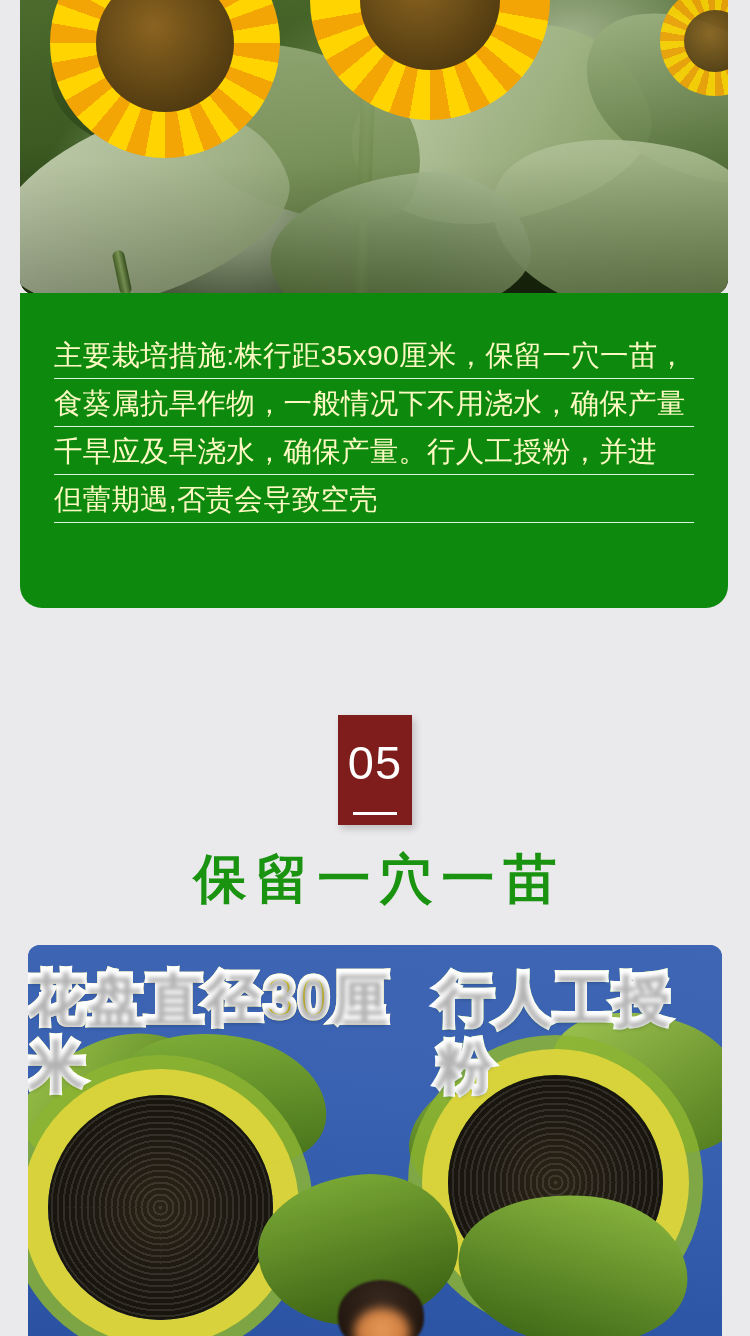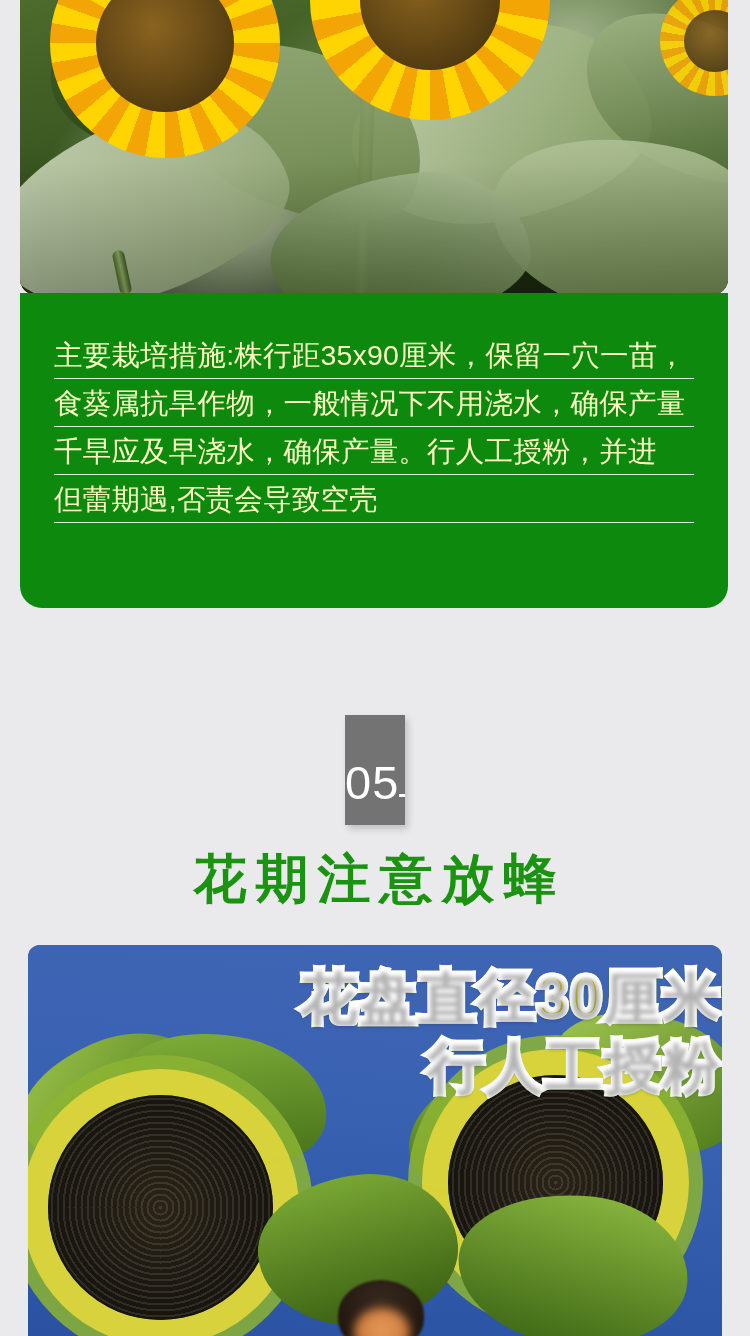--- a/index.html
+++ b/index.html
@@ -79,23 +79,23 @@
     content:""; position:absolute; left:0; right:0; bottom:0;
     height:1.5px; background:rgba(255,255,255,.88);
   }
 
   
   .section-head{
     position:absolute; left:0; top:700px; width:750px;
     display:flex; flex-direction:column; align-items:center;
   }
   .num-badge{
-    width:60px; height:110px; background:#737373;
+    width:74px; height:110px; background:#7f1d1d;
     box-shadow:3px 4px 7px rgba(0,0,0,.18);
-    display:flex; flex-direction:row; align-items:center;
+    display:flex; flex-direction:column; align-items:center;
     padding-top:24px; margin-top:15px;
   }
   .num-badge .num{
     color:#fff; font-size:47px; font-weight:400; line-height:1; letter-spacing:1px;
   }
   .num-badge .bar{
     width:44px; height:3px; background:#fff; margin-top:26px;
   }
   .section-title{
     margin-top:25px;
@@ -146,21 +146,21 @@
     filter:blur(1px);
   }
   .person .face{
     position:absolute; left:16px; top:28px; width:56px; height:48px;
     border-radius:50%;
     background:radial-gradient(circle at 50% 45%, #e59a58 0%, #c8763a 75%);
     filter:blur(5px);
   }
   .overlay-text{
     position:absolute; left:0; top:18px; width:694px;
-    display:flex; flex-direction:column; align-items:flex-end;
+    display:flex; flex-direction:row; align-items:center;
     pointer-events:none;
   }
   .ov-line{
     font-size:57px; font-weight:bold; letter-spacing:2px; line-height:1.18;
     -webkit-text-stroke:6px #ffffff;
     paint-order:stroke fill;
     text-shadow:0 3px 4px rgba(0,0,0,.30);
   }
   .ov-line.l1{
     background:linear-gradient(180deg,#fff14d 0%, #f5e332 42%, #c9d62e 78%, #9ec32a 100%);
@@ -213,21 +213,21 @@
     <div class="info-line">
       <span>但蕾期遇,否责会导致空壳</span>
     </div>
   </div>
 
   <div class="section-head">
     <div class="num-badge">
       <div class="num">05</div>
       <div class="bar"></div>
     </div>
-    <div class="section-title">花期注意放蜂</div>
+    <div class="section-title">保留一穴一苗</div>
   </div>
 
   <div class="field">
     <div class="sky2"></div>
     <div class="fleaf fl4"></div>
     <div class="fleaf fl1"></div>
     <div class="fleaf fl2"></div>
     <div class="fleaf fl3"></div>
     <div class="head h1"></div>
     <div class="head h2"></div>

